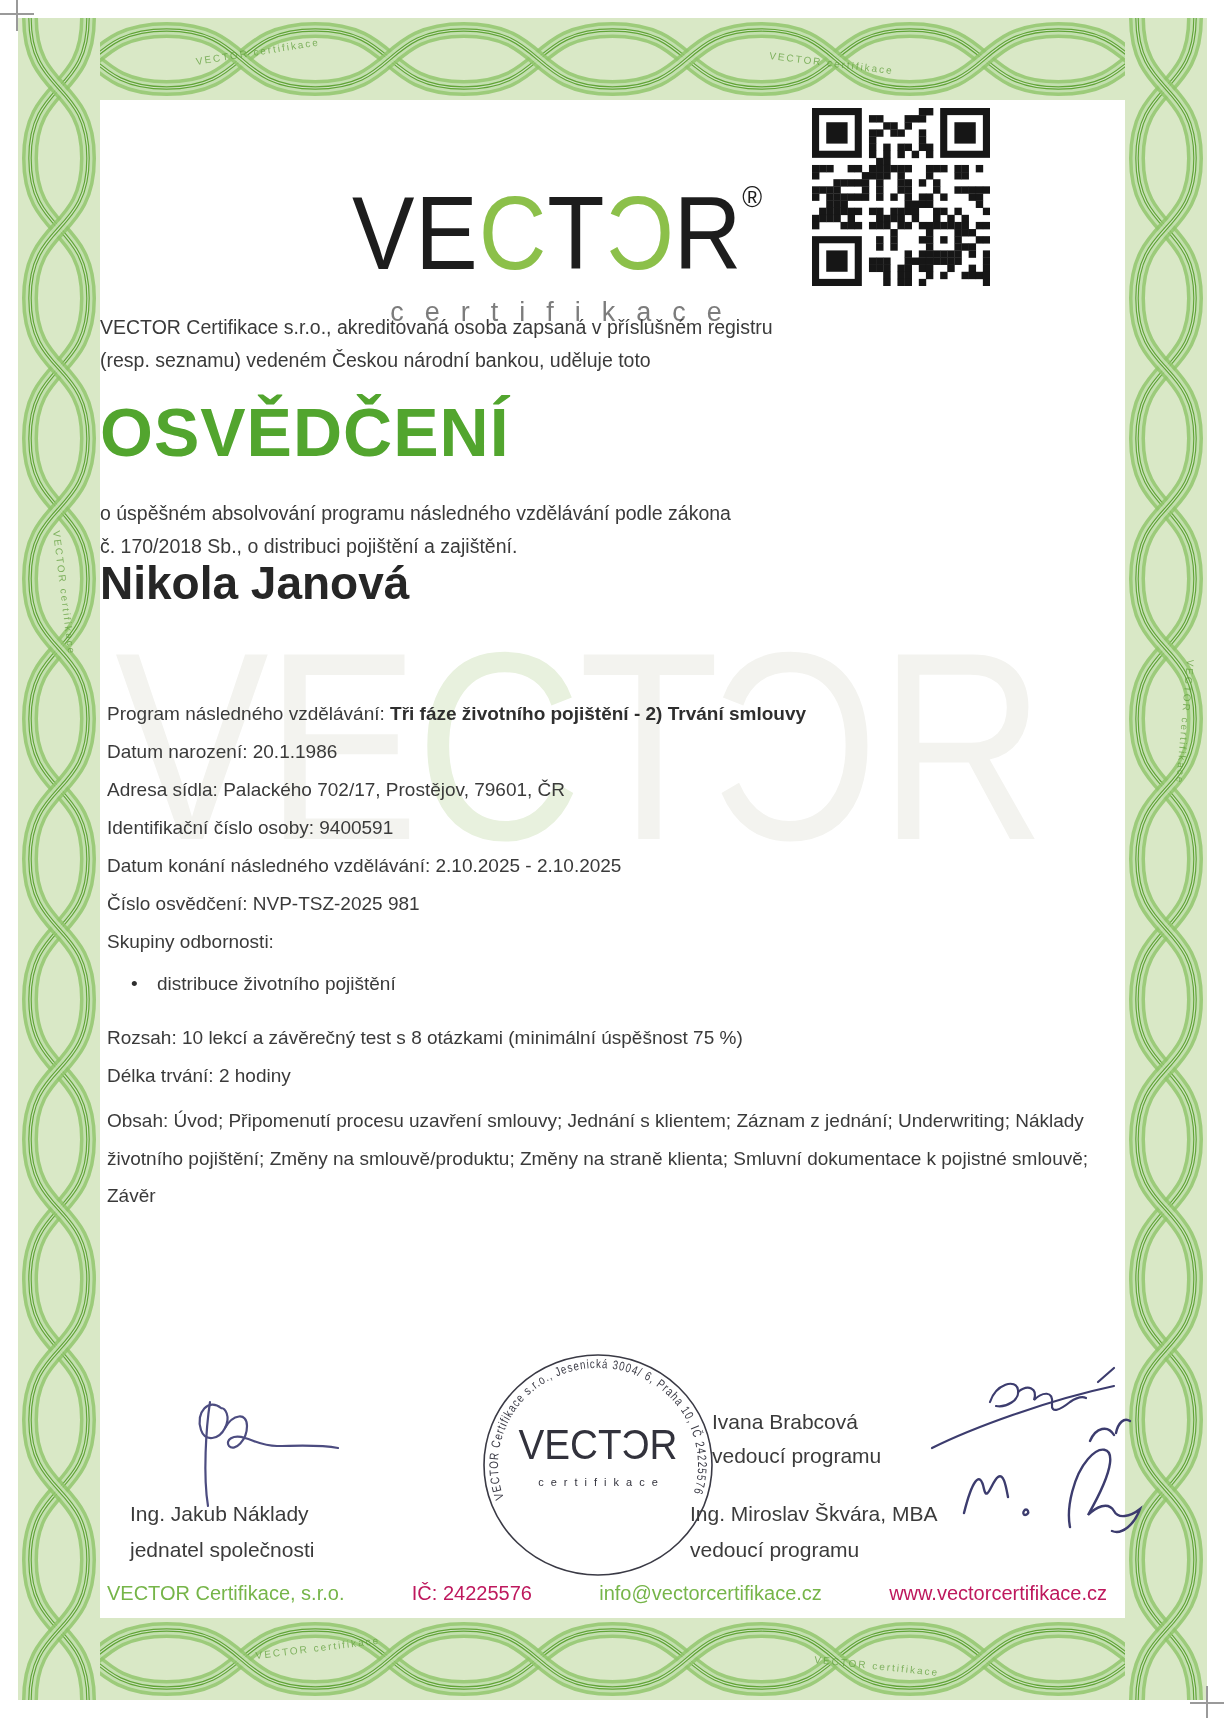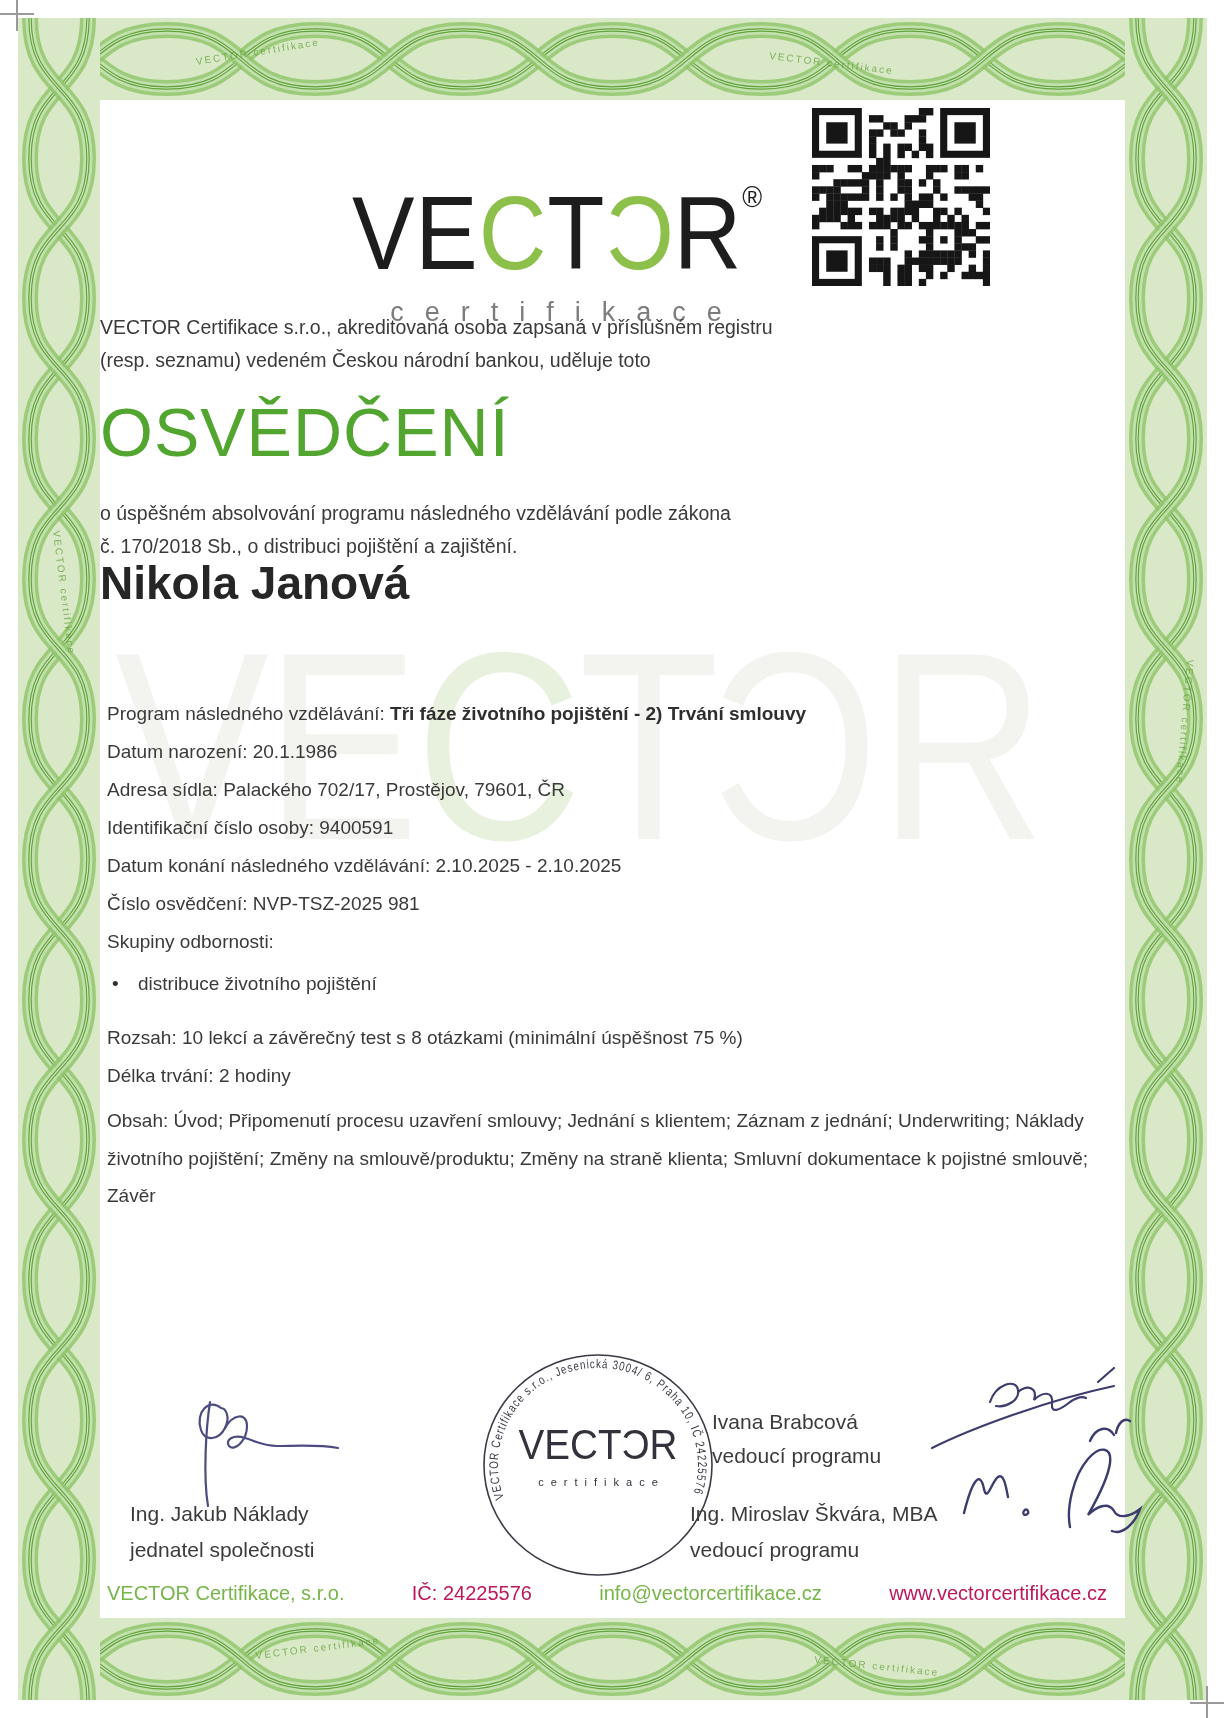--- a/index.html
+++ b/index.html
@@ -23,35 +23,35 @@
   .wordmark .lg{color:#8cc04a}
   .flip{display:inline-block;transform:scaleX(-1)}
   .reg{font-size:30px;vertical-align:62px;color:#1d1d1d}
   .logo-sub{margin-top:12px;font-size:27px;color:#7c7c7c;letter-spacing:21px;padding-left:18px}
 
   .qr{position:absolute;left:812px;top:108px;z-index:2}
 
   
   .ccol{position:absolute;left:100px;width:915px;text-align:left;z-index:2}
   .intro{top:311px;font-size:19.5px;line-height:33px;color:#3a3a3a}
-  .cert-title{top:392px;font-size:68px;line-height:1.2;font-weight:400;color:#52a52e;letter-spacing:1px}
+  .cert-title{top:392px;font-size:68px;line-height:1.2;font-weight:700;color:#52a52e;letter-spacing:1px}
   .cert-sub{top:497px;font-size:19.5px;line-height:33px;color:#3a3a3a}
   .holder{top:556px;font-size:46px;font-weight:700;color:#262626}
 
   
   .wm{position:absolute;left:115px;top:612px;z-index:1;font-size:268px;line-height:1;
       letter-spacing:-4px;color:#f3f3ef;transform:scaleX(.86);transform-origin:left top;
       white-space:nowrap;user-select:none}
   .wm .wmg{color:#e8f1de}
 
   
   .details{position:absolute;left:107px;top:702px;width:1005px;z-index:2;font-size:19px}
   .details p{margin:0 0 14px 0;line-height:24px}
   .details b{color:#2e2e2e}
-  .details ul{margin:18px 0 30px 5px;padding:0;list-style:none}
+  .details ul{margin:18px 0 30px 24px;padding:0;list-style:none}
   .details li{line-height:24px}
   .details li .bullet{display:inline-block;width:26px;color:#2e2e2e}
   .details .content-par{line-height:37.5px;margin-top:0}
 
   
   .sig{position:absolute;z-index:2}
   .sig-name{position:absolute;z-index:2;font-size:21px;color:#3b3b3b;text-align:left}
   .stamp{position:absolute;left:480px;top:1352px;width:236px;height:226px;z-index:2}
   .stamp svg{position:absolute;left:0;top:0}
   .stamp-logo{position:absolute;left:0;right:0;top:72px;text-align:center;font-size:42px;line-height:42px;

